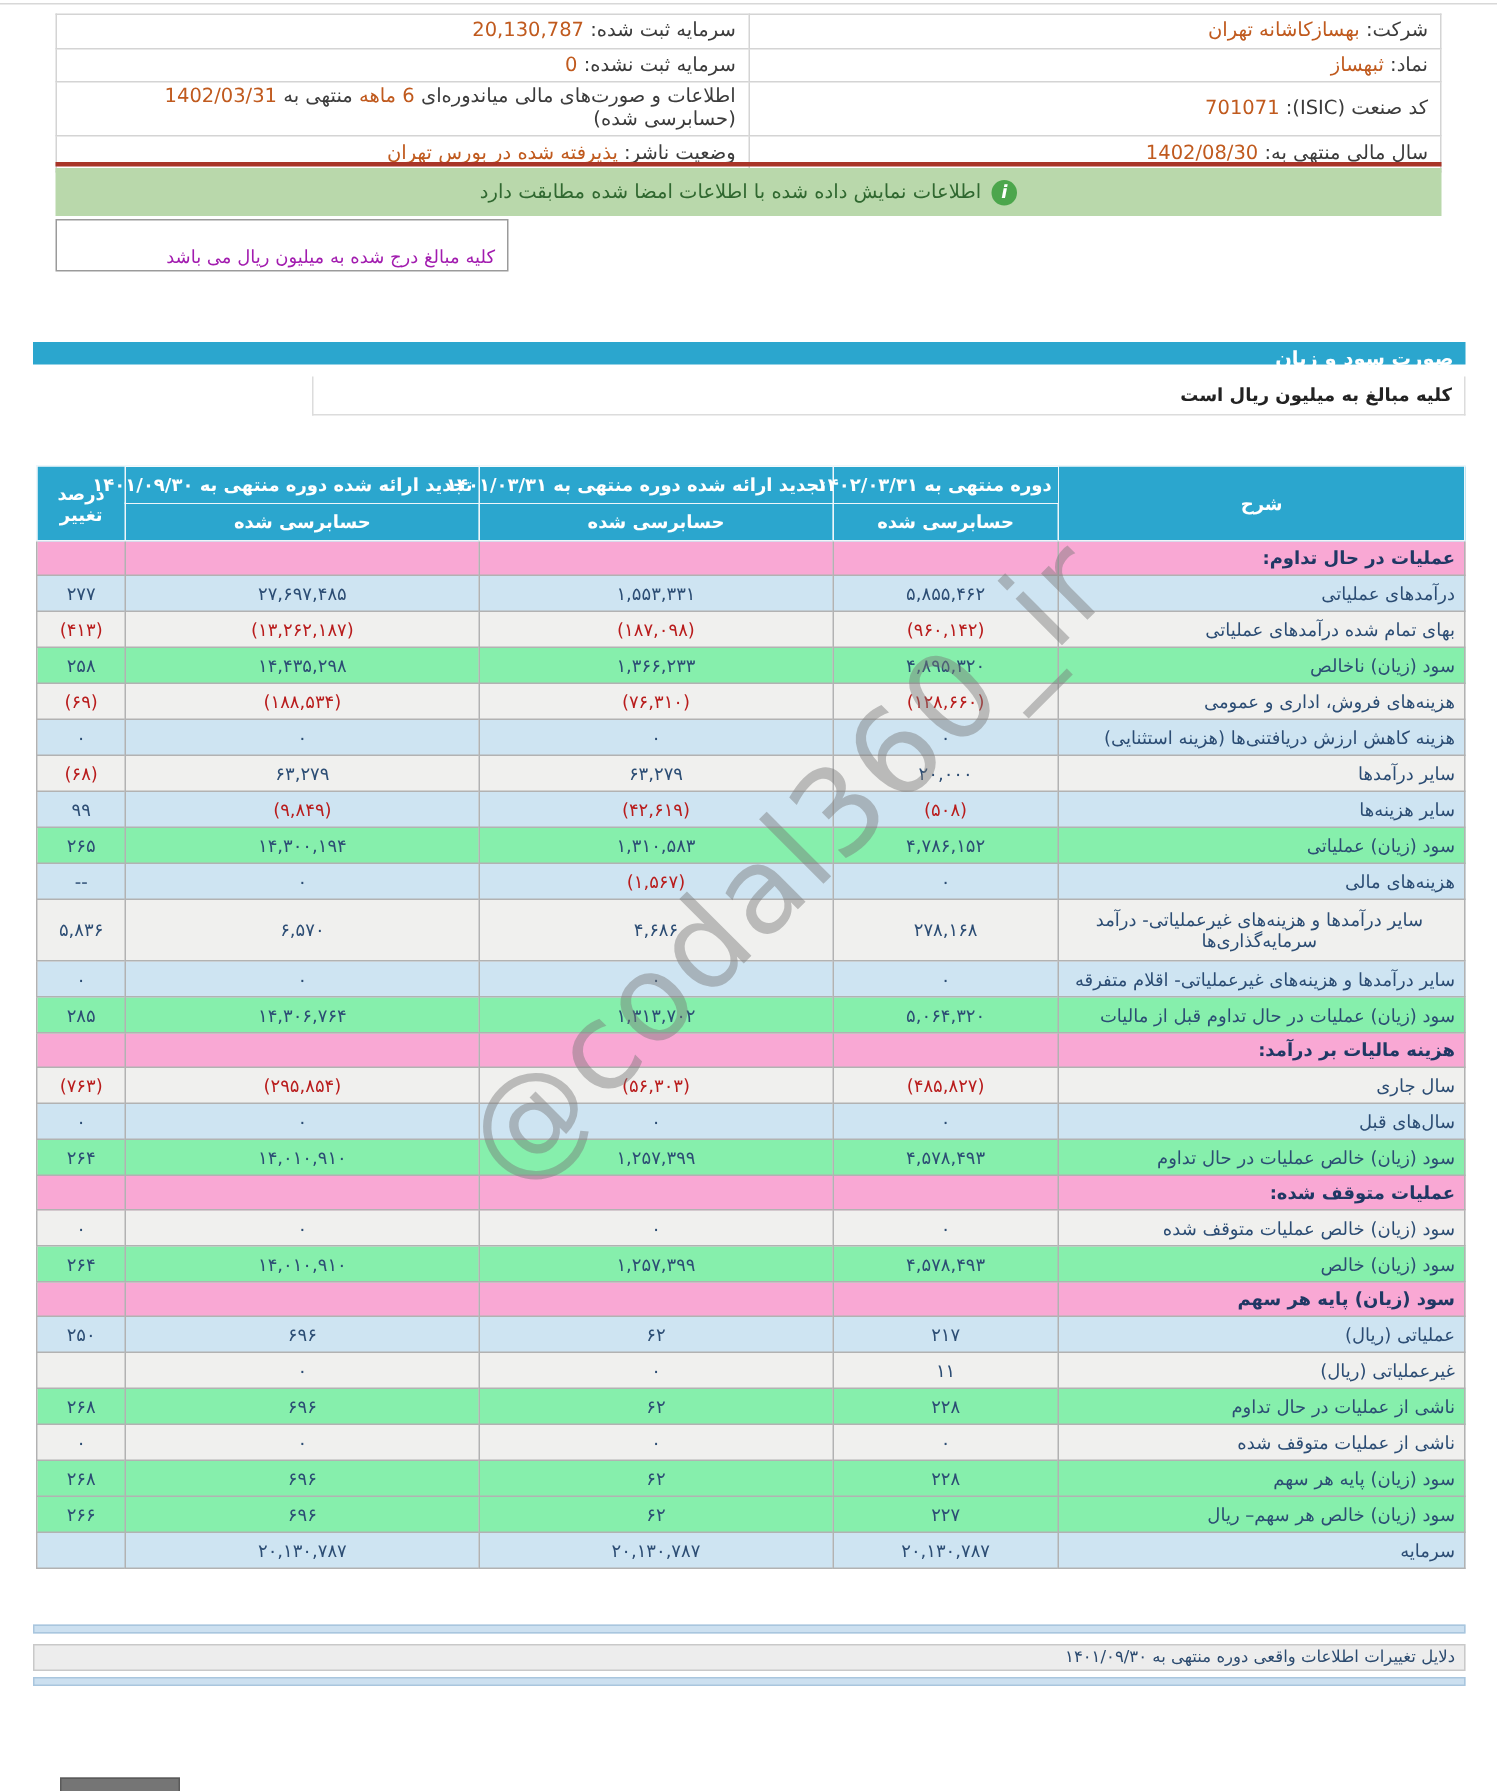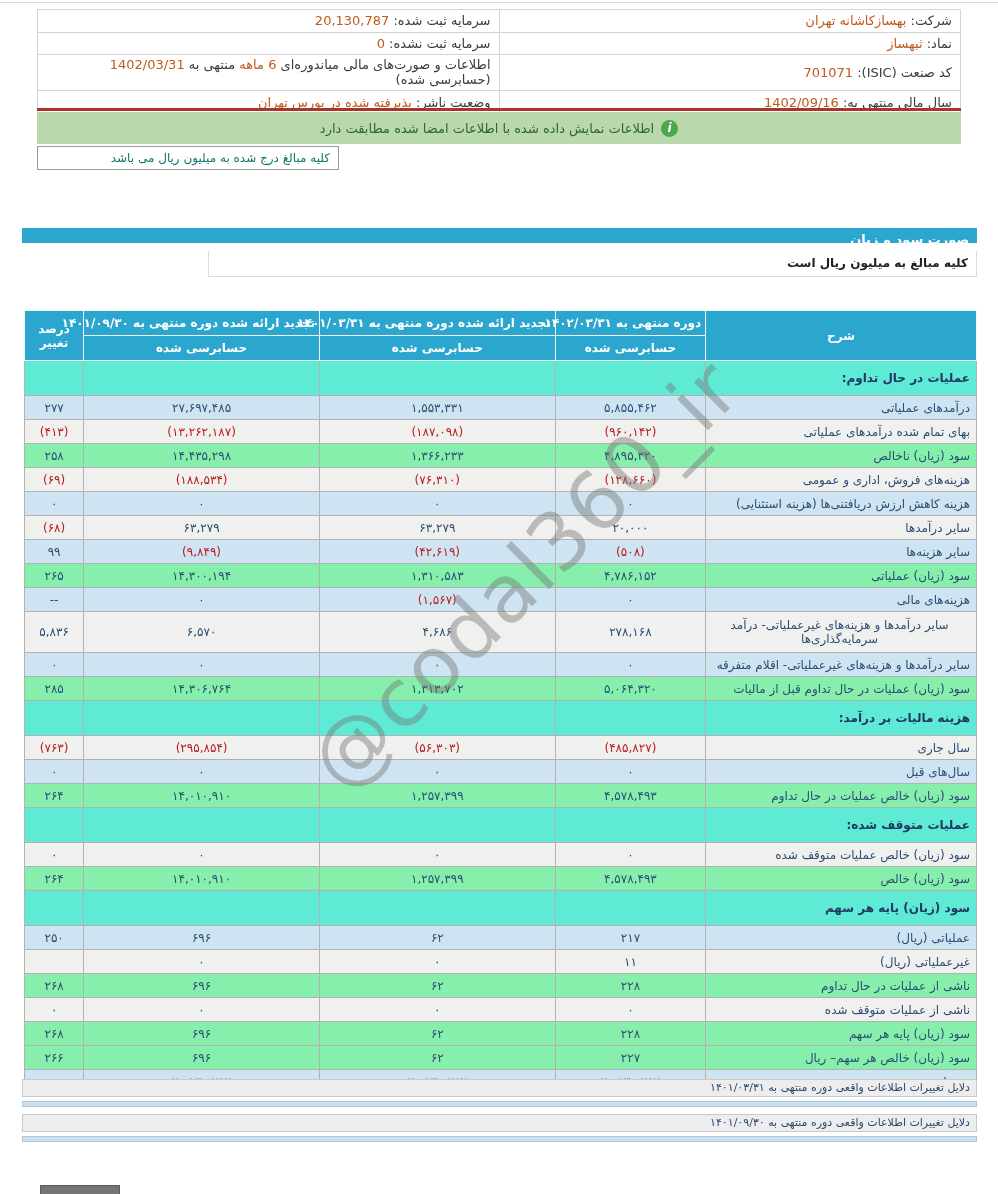--- a/index.html
+++ b/index.html
@@ -18,40 +18,40 @@
   #info-table tr:nth-child(3) td { height:30px; }
   #info-table tr:nth-child(4) td { height:24px; }
   #info-table .lbl { color:#3c3c3c; }
   #info-table .val { color:#c05a1e;margin-top:18px; }
 
   .redline { position:absolute; top:108px; right:37px; width:924px; height:3px; background:#a93528; }
   .banner { position:absolute; top:112px; right:37px; width:924px; height:32px; background:#b9d8ab;
             display:flex; align-items:center; justify-content:center; gap:7px; color:#306830; font-size:13px; }
   .banner .icon { width:17px; height:17px; border-radius:50%; background:#4ca64c; color:#fff; flex:0 0 17px;
                   font-size:12px; font-weight:bold; line-height:17px; text-align:center; font-style:italic; }
-  .unitbox { position:absolute; top:146px; left:37px; width:302px; height:24px; border:1px solid #9b9b9b;
-             background:#fff; font-size:12px; color:#0f766e; line-height:17px; padding:3px 8px; }
+  .unitbox { position:absolute; top:146px; left:37px; width:302px; height:35px; border:1px solid #9b9b9b;
+             background:#fff; font-size:12px; color:#a21caf; line-height:17px; padding:16px 8px; }
 
   .stmt-title { position:absolute; top:228px; right:21px; width:955px; height:15px; background:#2ba6ce;
                 color:#fff; font-weight:bold; font-size:13px; line-height:23px; padding-right:8px; }
   .stmt-sub { position:absolute; top:251px; right:21px; width:769px; height:26px; background:#fff;
               border:1px solid #dcdcdc; border-top:none; color:#222; font-weight:bold; font-size:12px;
               line-height:24px; padding-right:8px; }
 
   
   #main-table { position:absolute; top:310px; right:21px; width:953px; border-collapse:collapse;
                 table-layout:fixed; font-size:12px; }
   #main-table th { background:#2ba6ce; color:#fff; font-weight:bold; border:1px solid #eef6fa;
                    height:25px; padding:0 3px; overflow:visible; font-size:12px; }
   #main-table th.date { position:relative; }
   #main-table th.date > div { position:absolute; right:4px; top:5px; white-space:nowrap; z-index:3; }
   #main-table th.aud { text-align:center; }
   #main-table th.desc, #main-table th.pct { text-align:center; }
   #main-table td { border:1px solid #b2b2b2; color:#2c4d74; height:24px; padding:0 3px; }
-  #main-table tr.sec td { background:#5eead4; height:35px; }
+  #main-table tr.sec td { background:#f9a8d4; height:23px; }
   #main-table td.lblcell { text-align:right; padding-right:6px; }
   #main-table tr.sec td.lblcell { font-weight:bold; color:#1f3864; }
   #main-table td.num { text-align:center; direction:ltr; }
   #main-table td.neg { color:#b91c1c; }
   #main-table tr.blue td { background:#cee4f2; }
   #main-table tr.white td { background:#f0f0ee; }
   #main-table tr.yellow td { background:#86efac; }
   #main-table tr.tall td { height:41px;text-align:center; }
 
   .wm { position:absolute; left:180px; top:527px; width:690px; height:96px; line-height:96px;
@@ -81,21 +81,21 @@
       </tr>
       <tr>
         <td><span class="lbl">نماد: </span><span class="val">ثبهساز</span></td>
         <td><span class="lbl">سرمایه ثبت نشده: </span><span class="val">0</span></td>
       </tr>
       <tr>
         <td><span class="lbl">کد صنعت (ISIC): </span><span class="val">701071</span></td>
         <td><span class="lbl">اطلاعات و صورت‌های مالی میاندوره‌ای </span><span class="val">6 ماهه</span><span class="lbl"> منتهی به </span><span class="val">1402/03/31</span><span class="lbl"> (حسابرسی شده)</span></td>
       </tr>
       <tr>
-        <td><span class="lbl">سال مالی منتهی به: </span><span class="val">1402/09/16</span></td>
+        <td><span class="lbl">سال مالی منتهی به: </span><span class="val">1402/08/30</span></td>
         <td><span class="lbl">وضعیت ناشر: </span><span class="val">پذیرفته شده در بورس تهران</span></td>
       </tr>
     </tbody>
 </table>
 
 <div class="redline"></div>
 
 <div class="banner">
   <span class="icon">i</span>
   <span>اطلاعات نمایش داده شده با اطلاعات امضا شده مطابقت دارد</span>
@@ -331,21 +331,20 @@
         <td class="num">۲۰,۱۳۰,۷۸۷</td>
         <td class="num"></td>
       </tr>
     </tbody>
 </table>
 
 <div class="wm">@codal360_ir</div>
 
 <div id="footers">
     <div class="accgroup">
-      <div class="accbar">دلایل تغییرات اطلاعات واقعی دوره منتهی به ۱۴۰۱/۰۳/۳۱</div>
       <div class="accline"></div>
     </div>
     <div class="accgroup">
       <div class="accbar">دلایل تغییرات اطلاعات واقعی دوره منتهی به ۱۴۰۱/۰۹/۳۰</div>
       <div class="accline"></div>
     </div>
   </div>
 
 <div class="bottom-btn"></div>
 

